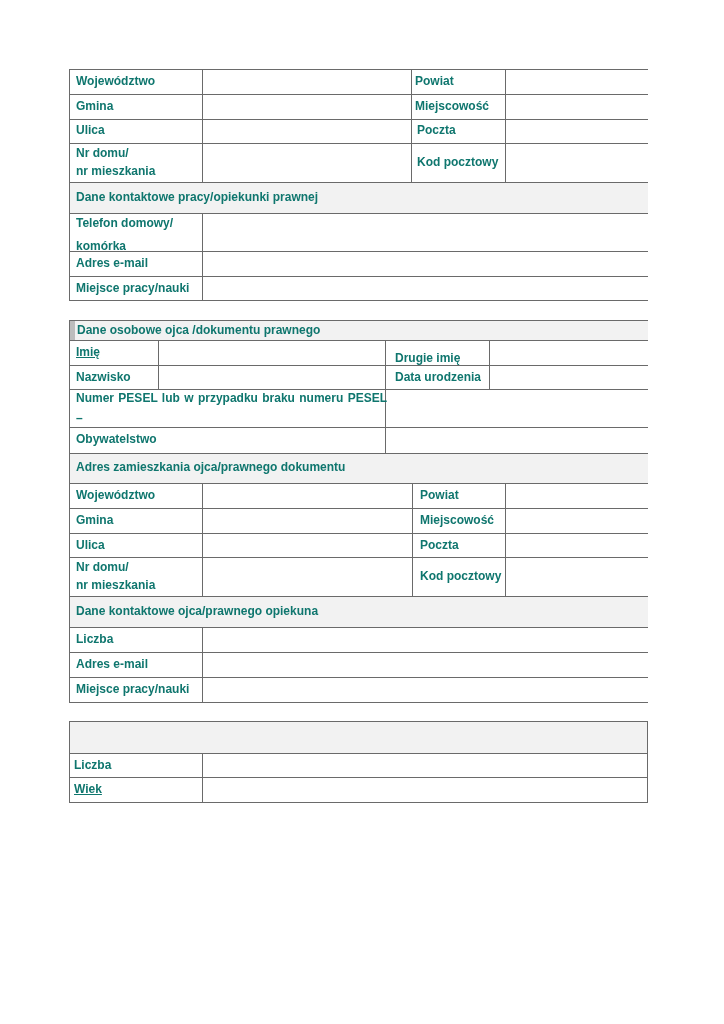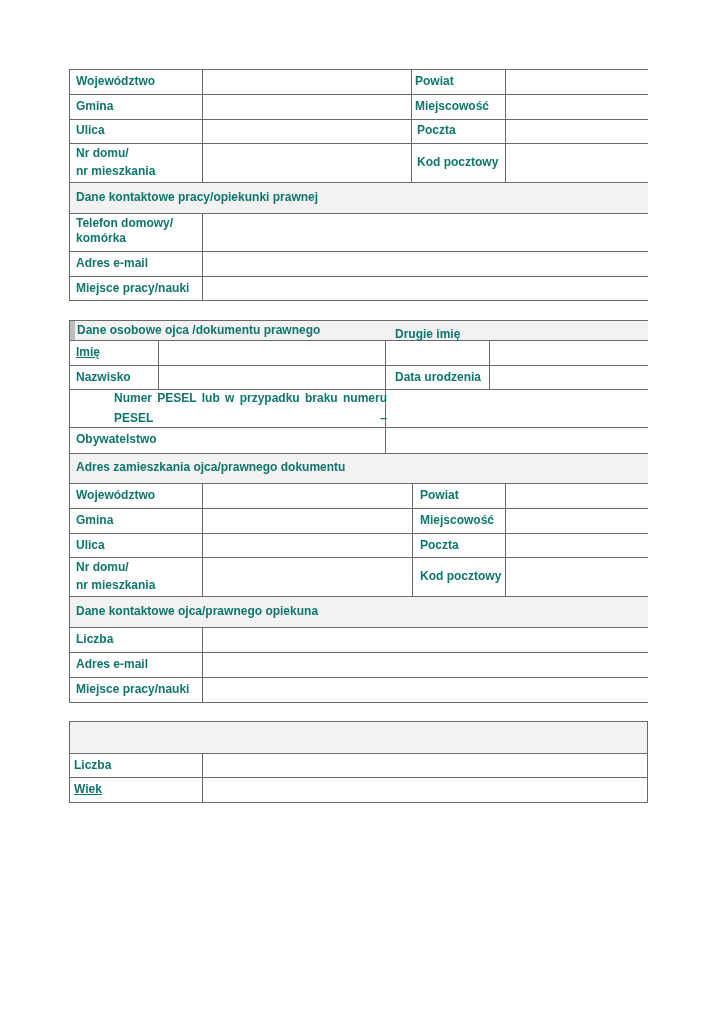--- a/index.html
+++ b/index.html
@@ -51,21 +51,21 @@
   <input class="field" style="left: 204px; top: 95px; width: 205px; height: 23px;">
   <input class="field" style="left: 204px; top: 120px; width: 205px; height: 22px;">
   <input class="field" style="left: 204px; top: 144px; width: 205px; height: 37px;">
   <input class="field" style="left: 507px; top: 70px; width: 140px; height: 23px;">
   <input class="field" style="left: 507px; top: 95px; width: 140px; height: 23px;">
   <input class="field" style="left: 507px; top: 120px; width: 140px; height: 22px;">
   <input class="field" style="left: 507px; top: 144px; width: 140px; height: 37px;">
 
   <div class="lbl" style="left:76px;top:187px;font-weight:bold;">Dane kontaktowe pracy/opiekunki prawnej</div>
   <div class="lbl" style="left:76px;top:213px;">Telefon domowy/</div>
-  <div class="lbl" style="left:76px;top:228px;">komórka</div>
+  <div class="lbl" style="left:76px;top:236px;">komórka</div>
   <div class="lbl" style="left:76px;top:253px;">Adres e-mail</div>
   <div class="lbl" style="left:76px;top:278px;">Miejsce pracy/nauki</div>
 
   <input class="field" style="left: 204px; top: 214px; width: 443px; height: 36px;">
   <input class="field" style="left: 204px; top: 252px; width: 443px; height: 23px;">
   <input class="field" style="left: 204px; top: 277px; width: 443px; height: 22px;">
 </div>
 
 <div>
 
@@ -94,25 +94,25 @@
   <div class="vl" style="left:158px;top:340px;height:49px;"></div>
   <div class="vl" style="left:385px;top:340px;height:113px;"></div>
   <div class="vl" style="left:489px;top:340px;height:49px;"></div>
   <div class="vl" style="left:202px;top:483px;height:113px;"></div>
   <div class="vl" style="left:412px;top:483px;height:113px;"></div>
   <div class="vl" style="left:505px;top:483px;height:113px;"></div>
   <div class="vl" style="left:202px;top:627px;height:75px;"></div>
 
   <div class="lbl" style="left:77px;top:320px;">Dane osobowe ojca /dokumentu prawnego</div>
   <div class="lbl" style="left:76px;top:342px;text-decoration:underline;">Imię</div>
-  <div class="lbl" style="left:395px;top:324px;">Drugie imię</div>
+  <div class="lbl" style="left:395px;top:348px;">Drugie imię</div>
   <div class="lbl" style="left:76px;top:367px;">Nazwisko</div>
   <div class="lbl" style="left:395px;top:367px;">Data urodzenia</div>
   <div class="lbl justify" style="left:76px;top:388px;width:311px;">
-    <span style="display:block;text-align:justify;text-align-last:justify;margin-left:38px;">Numer PESEL lub w przypadku braku numeru PESEL –</span>
+    <span style="display:block;text-align:justify;text-align-last:justify;">Numer PESEL lub w przypadku braku numeru PESEL –</span>
   </div>
   <div class="lbl" style="left:76px;top:429px;">Obywatelstwo</div>
 
   <input class="field" style="left: 160px; top: 341px; width: 224px; height: 23px;">
   <input class="field" style="left: 491px; top: 341px; width: 156px; height: 23px;">
   <input class="field" style="left: 160px; top: 366px; width: 224px; height: 22px;">
   <input class="field" style="left: 491px; top: 366px; width: 156px; height: 22px;">
   <input class="field" style="left: 387px; top: 390px; width: 260px; height: 36px;">
   <input class="field" style="left: 387px; top: 428px; width: 260px; height: 24px;">
 

